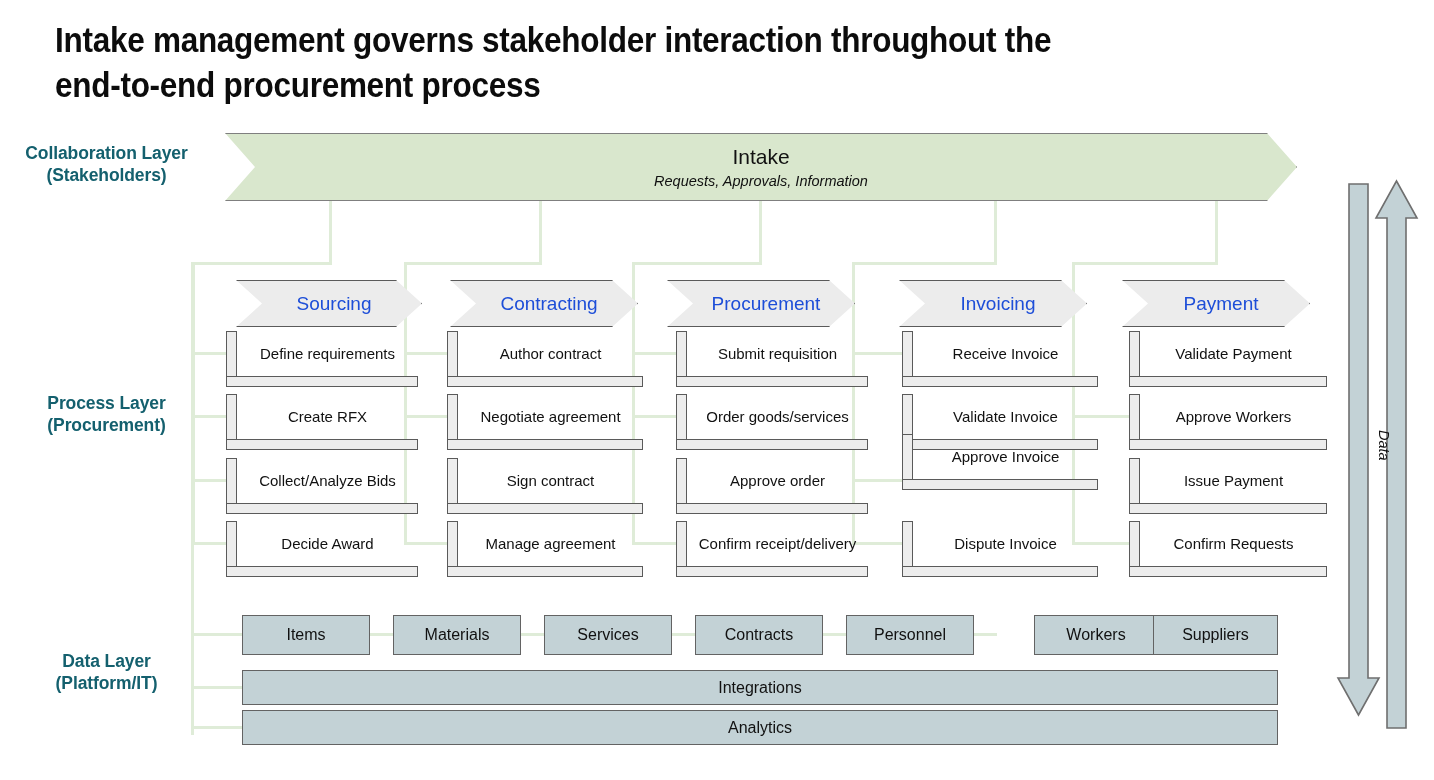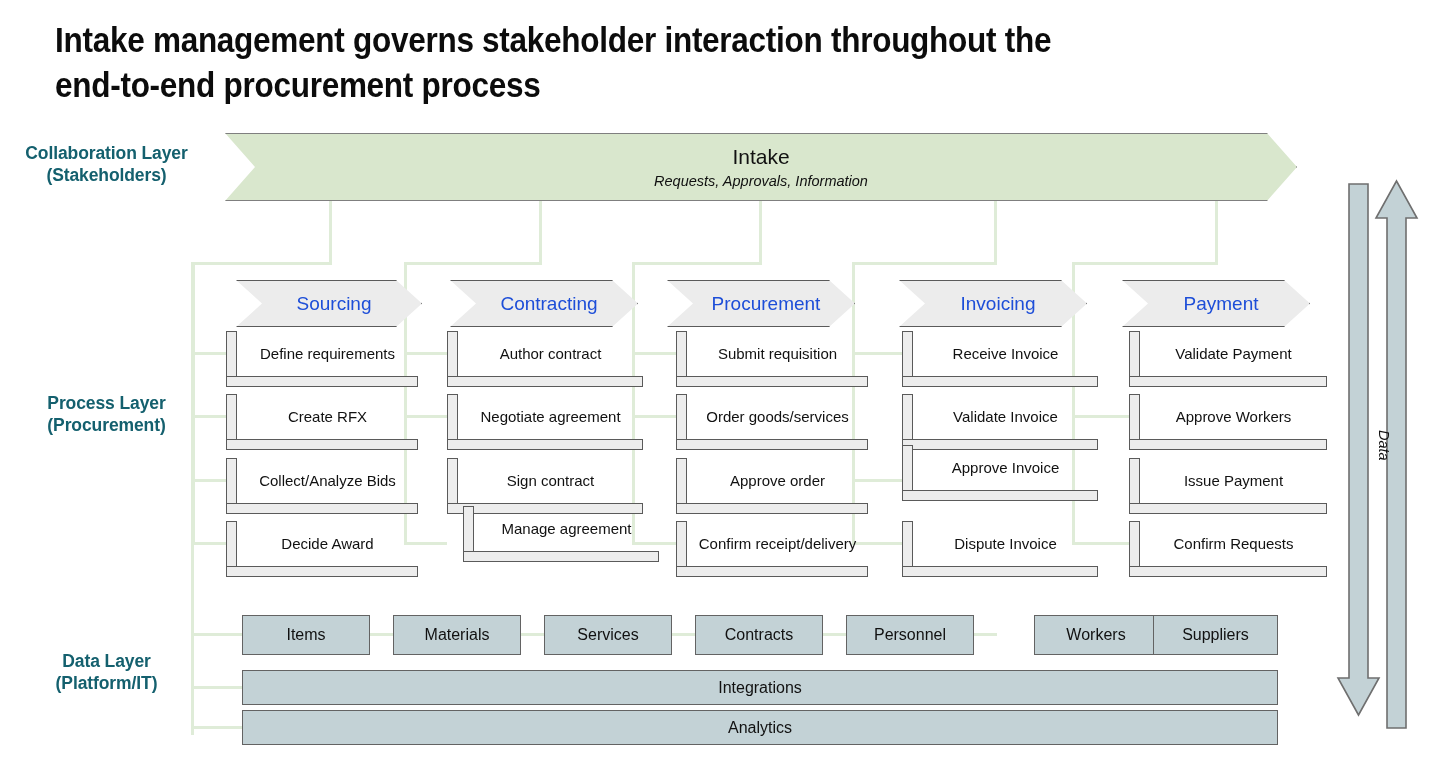--- a/index.html
+++ b/index.html
@@ -185,21 +185,21 @@
       <div class="task" style="left: 447px; top: 394px; width: 196px;">
         <div class="lbar"></div>
         <div class="bbar" style="width: 196px;"></div>
         <div class="tlabel" style="width: 185px;">Negotiate agreement</div>
       </div>
       <div class="task" style="left: 447px; top: 458px; width: 196px;">
         <div class="lbar"></div>
         <div class="bbar" style="width: 196px;"></div>
         <div class="tlabel" style="width: 185px;">Sign contract</div>
       </div>
-      <div class="task" style="left: 447px; top: 506px; width: 196px; margin-left: 16px;">
+      <div class="task" style="left: 447px; top: 521px; width: 196px;">
         <div class="lbar"></div>
         <div class="bbar" style="width: 196px;"></div>
         <div class="tlabel" style="width: 185px;">Manage agreement</div>
       </div>
       <div class="phase" style="position: absolute; left: 667px; top: 280px; width: 188px;">
         <span>Procurement</span>
       </div>
       <div class="task" style="left: 676px; top: 331px; width: 192px;">
         <div class="lbar"></div>
         <div class="bbar" style="width: 192px;"></div>
@@ -226,21 +226,21 @@
       <div class="task" style="left: 902px; top: 331px; width: 196px;">
         <div class="lbar"></div>
         <div class="bbar" style="width: 196px;"></div>
         <div class="tlabel" style="width: 185px;">Receive Invoice</div>
       </div>
       <div class="task" style="left: 902px; top: 394px; width: 196px;">
         <div class="lbar"></div>
         <div class="bbar" style="width: 196px;"></div>
         <div class="tlabel" style="width: 185px;">Validate Invoice</div>
       </div>
-      <div class="task" style="left: 902px; top: 445px; width: 196px;">
+      <div class="task" style="left: 902px; top: 434px; width: 196px;">
         <div class="lbar"></div>
         <div class="bbar" style="width: 196px;"></div>
         <div class="tlabel" style="width: 185px;">Approve Invoice</div>
       </div>
       <div class="task" style="left: 902px; top: 521px; width: 196px;">
         <div class="lbar"></div>
         <div class="bbar" style="width: 196px;"></div>
         <div class="tlabel" style="width: 185px;">Dispute Invoice</div>
       </div>
       <div class="phase" style="position: absolute; left: 1122px; top: 280px; width: 188px;">

